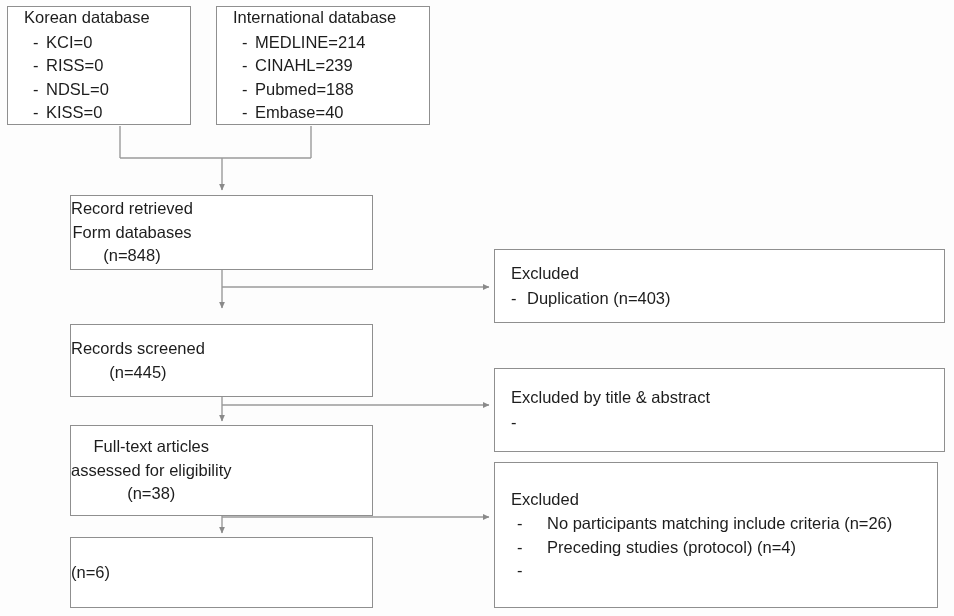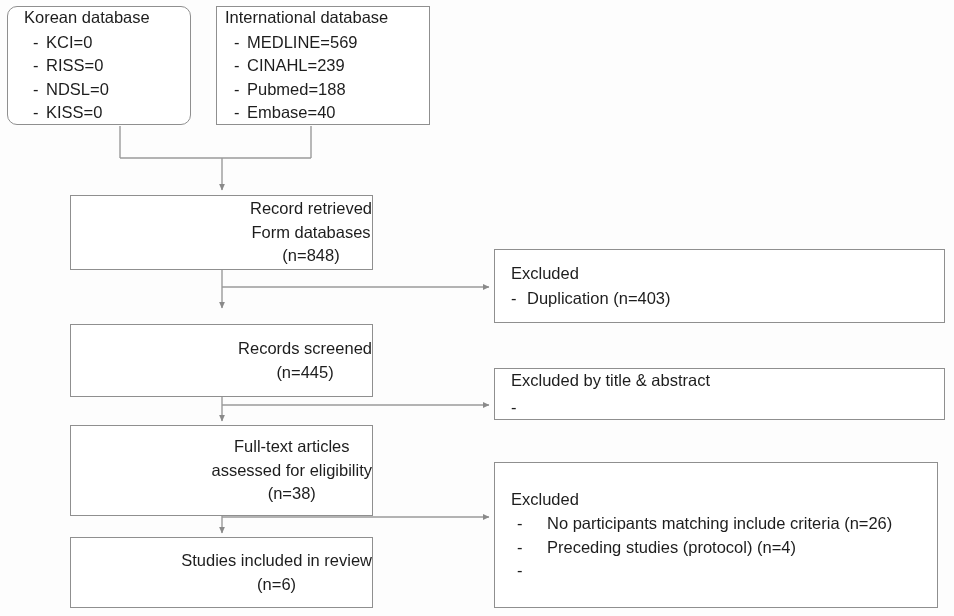--- a/index.html
+++ b/index.html
@@ -31,21 +31,21 @@
     box-sizing: border-box;
     border: 1.6px solid #8f8f8f;
     background: #ffffff;
     color: #1d1d1d;
     font-size: 16.5px;
     line-height: 1.42;
   }
   .box.centered {
     display: flex;
     flex-direction: column;
-    align-items: flex-end;
+    align-items: flex-start;
     justify-content: center;
     text-align: center;
   }
   .box.listbox {
     display: flex;
     flex-direction: column;
     justify-content: center;
     padding-left: 16px;
   }
   .box-title {
@@ -118,21 +118,21 @@
     </g>
 
     <g>
       <path d="M222,500 L222,533" stroke="#9a9a9a" stroke-width="1.4" fill="none" marker-end="url(#arrowhead)"></path>
     </g>
     <g>
       <path d="M222,517 L489,517" stroke="#9a9a9a" stroke-width="1.4" fill="none" marker-end="url(#arrowhead)"></path>
     </g>
   </svg>
 
-  <div class="box listbox db-box" style="left:7px; top:6px; width:184px; height:119px;border-radius:10px;">
+  <div class="box listbox db-box" style="left:7px; top:6px; width:184px; height:119px;">
     <div class="box-title">Korean database</div>
     <ul class="items">
       <li>
         <span class="dash">-</span>
         <span>KCI=0</span>
       </li>
       <li>
         <span class="dash">-</span>
         <span>RISS=0</span>
       </li>
@@ -140,26 +140,26 @@
         <span class="dash">-</span>
         <span>NDSL=0</span>
       </li>
       <li>
         <span class="dash">-</span>
         <span>KISS=0</span>
       </li>
     </ul>
   </div>
 
-  <div class="box listbox db-box" style="left:216px; top:6px; width:214px; height:119px;padding-left:8px;">
+  <div class="box listbox db-box" style="left:216px; top:6px; width:214px; height:119px;">
     <div class="box-title">International database</div>
     <ul class="items">
       <li>
         <span class="dash">-</span>
-        <span>MEDLINE=569</span>
+        <span>MEDLINE=214</span>
       </li>
       <li>
         <span class="dash">-</span>
         <span>CINAHL=239</span>
       </li>
       <li>
         <span class="dash">-</span>
         <span>Pubmed=188</span>
       </li>
       <li>
@@ -187,36 +187,35 @@
   <div class="box centered" style="left:70px; top:425px; width:303px; height:91px;">
     <div class="line-stack">
       <div>Full-text articles</div>
       <div>assessed for eligibility</div>
       <div>(n=38)</div>
     </div>
   </div>
 
   <div class="box centered" style="left:70px; top:537px; width:303px; height:71px;">
     <div class="line-stack">
-      <div>Studies included in review</div>
       <div>(n=6)</div>
     </div>
   </div>
 
   <div class="box listbox ex-box" style="left:494px; top:249px; width:451px; height:74px;">
     <div class="box-title">Excluded</div>
     <ul class="items">
       <li>
         <span class="dash">-</span>
         <span>Duplication (n=403)</span>
       </li>
     </ul>
   </div>
 
-  <div class="box listbox ex-box" style="left:494px; top:368px; width:451px; height:52px;justify-content:space-between;">
+  <div class="box listbox ex-box" style="left:494px; top:368px; width:451px; height:84px;">
     <div class="box-title">Excluded by title &amp; abstract</div>
     <ul class="items">
       <li>
         <span class="dash">-</span>
       </li>
     </ul>
   </div>
 
   <div class="box listbox ex-box ex-wide" style="left:494px; top:462px; width:444px; height:146px;">
     <div class="box-title">Excluded</div>

